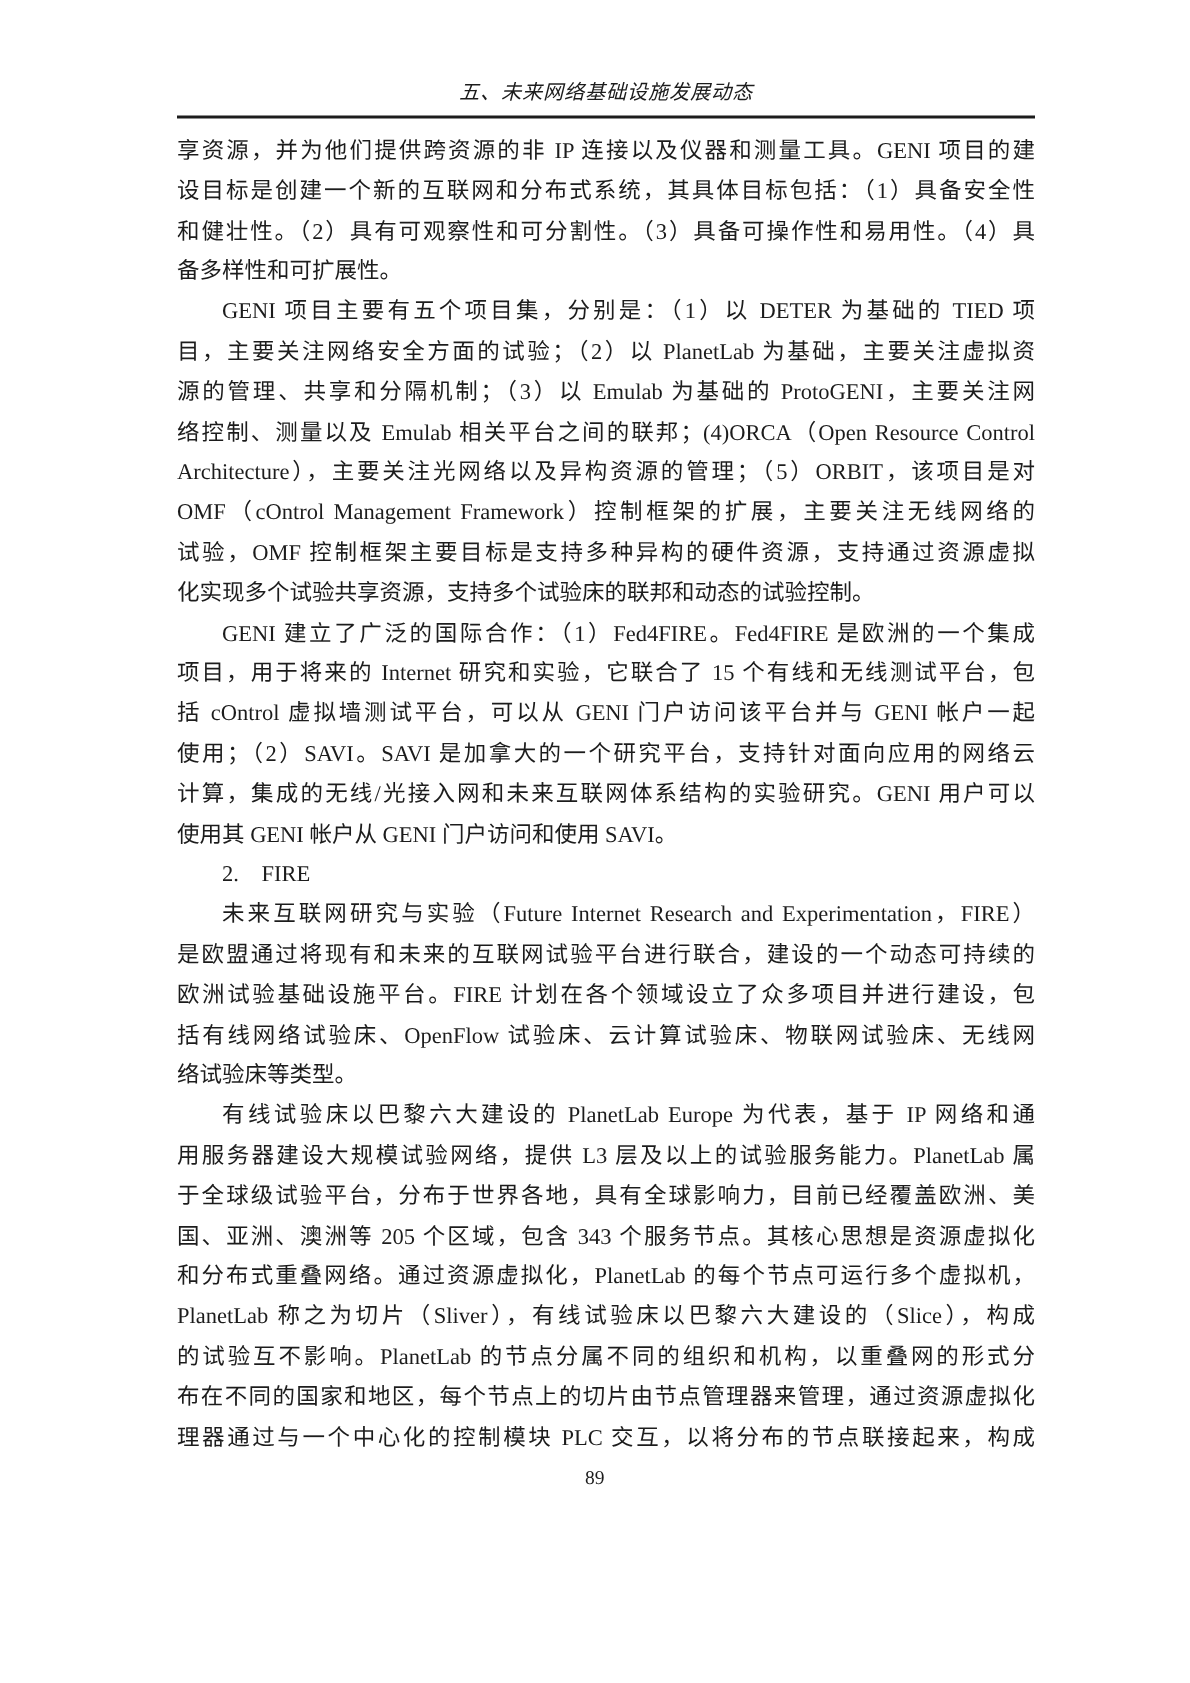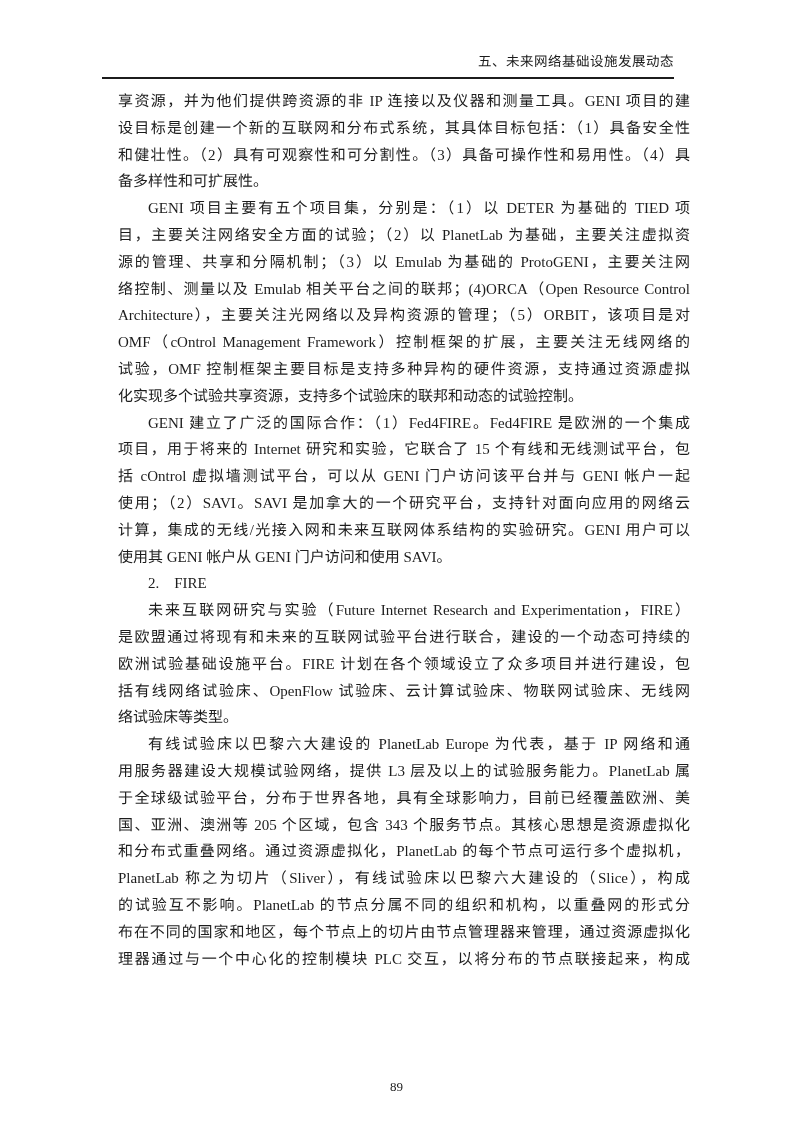--- a/index.html
+++ b/index.html
@@ -11,29 +11,30 @@
     position: relative;
     width: 793px;
     height: 1122px;
     background: #ffffff;
     overflow: hidden;
     color: #1c1c1c;
     font-family: "Liberation Serif", "DejaVu Serif", serif;
   }
   .header {
     position: absolute;
-    left: 102px;
+    left: 118px;
     top: 52px;
     width: 572px;
-    text-align: right;
+    text-align: center;
     font-size: 13.5px;
     line-height: 19px;
     letter-spacing: 0.5px;
     border-bottom: 2px solid #1c1c1c;
     padding-bottom: 6px;
+    font-style: italic;
   }
   .body-text {
     position: absolute;
     left: 118px;
     top: 88px;
     width: 572px;
     font-size: 15px;
     text-align: justify;
   }
   .line {
@@ -42,21 +43,21 @@
     white-space: pre-wrap;
     overflow: hidden;
     text-align: justify;
     text-align-last: left;
   }
   .line.fill { text-align-last: justify; }
   .line.indent { text-indent: 2em; }
   .footer {
     position: absolute;
     left: 0;
-    top: 1078px;
+    top: 976px;
     width: 793px;
     text-align: center;
     font-size: 13px;
     line-height: 17px;
   }
 </style>
 </head>
 <body>
 
 <div class="page">

